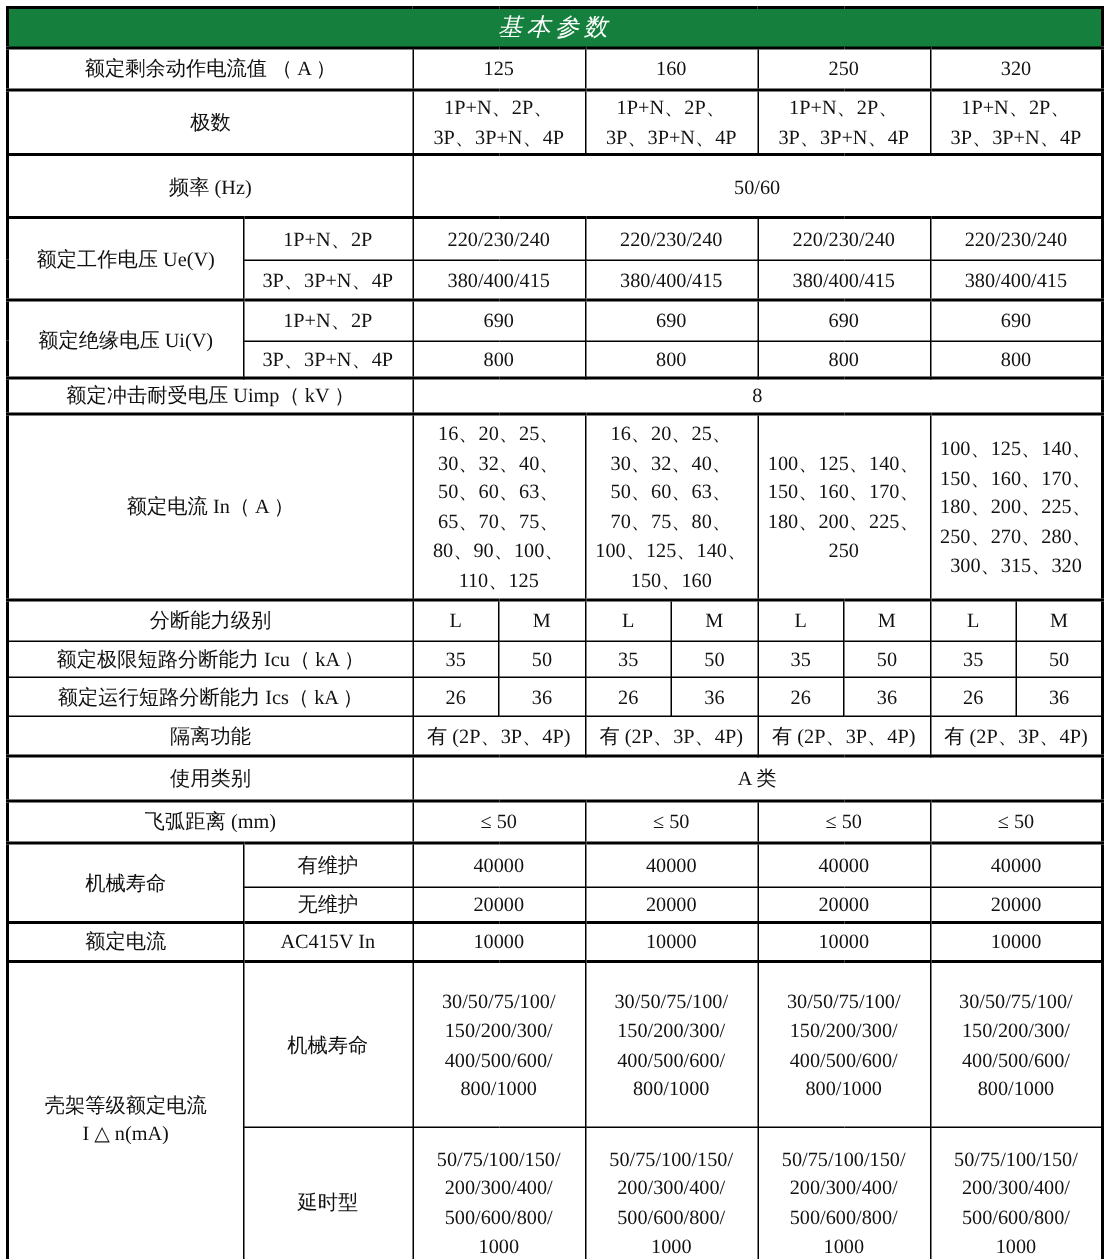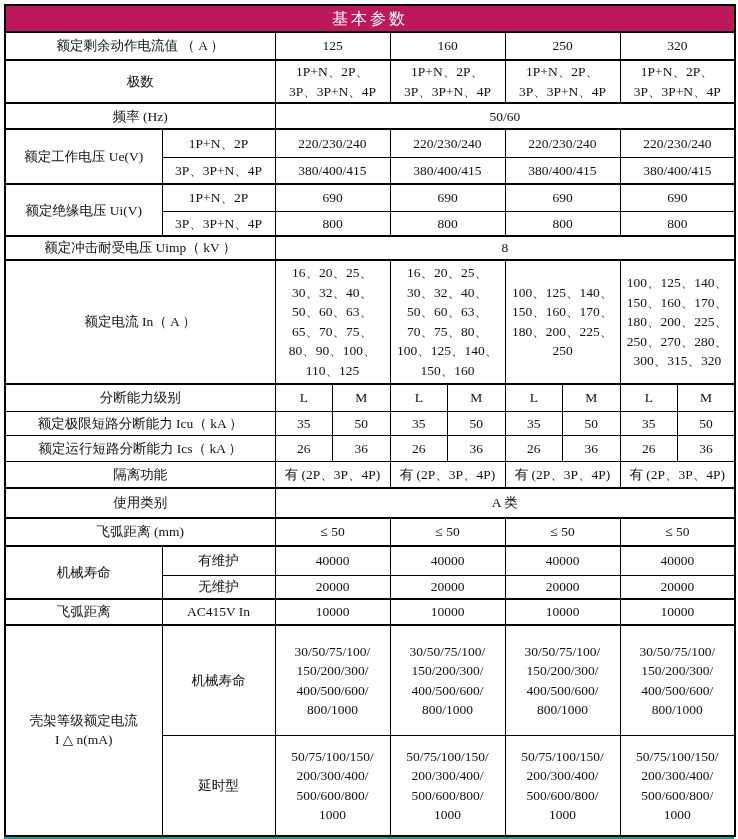--- a/index.html
+++ b/index.html
@@ -46,21 +46,21 @@
         <col style="width:57.5px">
         <col style="width:57.5px">
   <col style="width:57.5px">
         <col style="width:57.5px">
         <col style="width:57.5px">
         <col style="width:57.5px">
 </colgroup>
 <tbody>
 
 <tr style="height:24px">
-  <td colspan="10" class="title" id="title-cell" style="background: #be185d; color: rgb(255, 255, 255);">基本参数</td>
+  <td colspan="10" class="title" id="title-cell" style="background: #15803d; color: rgb(255, 255, 255); font-style: italic;">基本参数</td>
 </tr>
 
 <tr class="thick" style="height:28px">
   <td colspan="2">额定剩余动作电流值 （ A ）</td>
   <td colspan="2">125</td>
   <td colspan="2">160</td>
   <td colspan="2">250</td>
   <td colspan="2">320</td>
 </tr>
 
@@ -69,21 +69,21 @@
   <td colspan="2" class="ml">1P+N、2P、
 3P、3P+N、4P</td>
   <td colspan="2" class="ml">1P+N、2P、
 3P、3P+N、4P</td>
   <td colspan="2" class="ml">1P+N、2P、
 3P、3P+N、4P</td>
   <td colspan="2" class="ml">1P+N、2P、
 3P、3P+N、4P</td>
 </tr>
 
-<tr class="thick" style="height:26px">
+<tr class="thick" style="height:42px">
   <td colspan="2">频率 (Hz)</td>
   <td colspan="8">50/60</td>
 </tr>
 
 <tr class="thick" style="height:28px">
   <td rowspan="2">额定工作电压 Ue(V)</td>
   <td>1P+N、2P</td>
   <td colspan="2">220/230/240</td>
   <td colspan="2">220/230/240</td>
   <td colspan="2">220/230/240</td>
@@ -210,21 +210,21 @@
 </tr>
 <tr style="height:20px">
   <td>无维护</td>
   <td colspan="2">20000</td>
   <td colspan="2">20000</td>
   <td colspan="2">20000</td>
   <td colspan="2">20000</td>
 </tr>
 
 <tr class="thick" style="height:26px">
-  <td>飞弧距离</td>
+  <td>额定电流</td>
   <td>AC415V In</td>
   <td colspan="2">10000</td>
   <td colspan="2">10000</td>
   <td colspan="2">10000</td>
   <td colspan="2">10000</td>
 </tr>
 
 <tr class="thick" style="height:111px">
   <td rowspan="2" class="ml">壳架等级额定电流
 I △ n(mA)</td>

